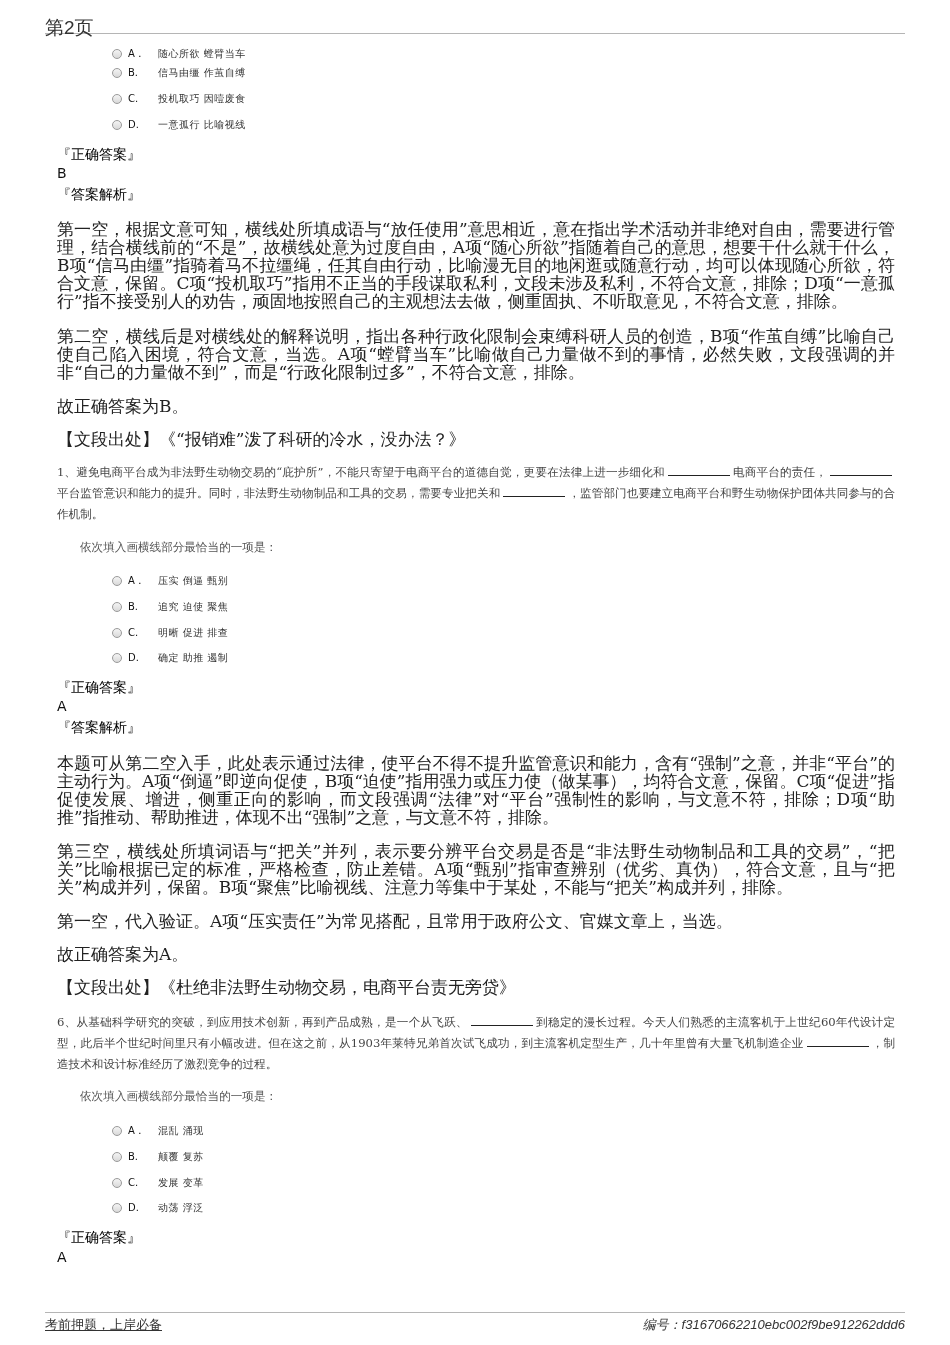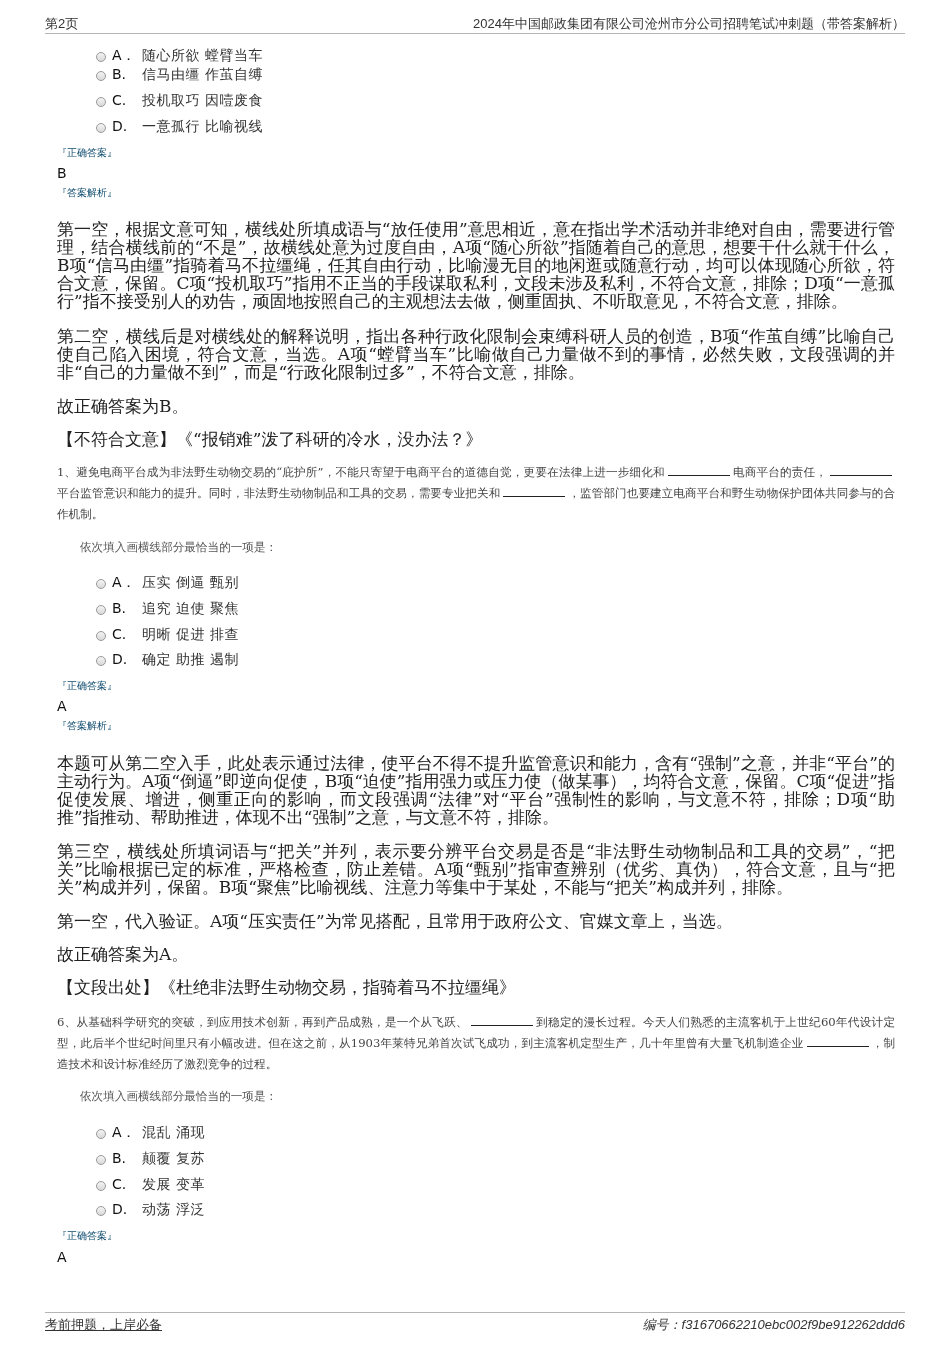--- a/index.html
+++ b/index.html
@@ -5,40 +5,40 @@
   html, body { margin: 0; padding: 0; background: #ffffff; }
   body {
     width: 950px; height: 1345px; position: relative; overflow: hidden;
     font-family: "DejaVu Sans", "Liberation Sans", sans-serif;
     color: #222;
   }
   .page-header {
     position: absolute; left: 45px; right: 45px; top: 14px; height: 19px;
     border-bottom: 1px solid #b5b5b5;
     font-family: "Liberation Sans", "DejaVu Sans", sans-serif;
-    font-size: 13px; color: #333;
+    font-size: 19px; color: #333;
   }
   .page-header .left { position: absolute; left: 0; top: 1px; }
   .page-header .right { position: absolute; right: 0; top: 1px; }
 
   .options { position: absolute; left: 96px; }
   .option {
-    position: absolute; left: 0; height: 20px; white-space: nowrap;
-    font-size: 14px; color: #222;
+    position: absolute; left: 16px; height: 20px; white-space: nowrap;
+    font-size: 10px; color: #222;
   }
   .option .radio {
     display: inline-block; width: 10px; height: 10px; border-radius: 50%;
     border: 1px solid #9a9a9a; background: linear-gradient(#f4f4f4, #d9d9d9);
     vertical-align: -2px; margin-right: 6px; box-sizing: border-box;
   }
   .option .letter { display: inline-block; width: 30px; color: #111; }
   .option .text { font-family: "DejaVu Serif", serif; color: #333; letter-spacing: 0.5px; }
 
   .abs { position: absolute; left: 57px; }
-  .tag { font-family: "DejaVu Serif", serif; font-size: 10px; color: #0c4a6e; }
+  .tag { font-family: "DejaVu Serif", serif; font-size: 14px; color: #000000; }
   .answer { font-size: 14px; color: #111; }
   .para {
     font-family: "DejaVu Serif", serif; font-size: 17px; line-height: 18px;
     color: #222; width: 838px; text-align: justify;
   }
   .question {
     font-family: "DejaVu Serif", serif; font-size: 11.6px; line-height: 21px;
     color: #444; width: 838px; text-align: justify;
   }
   .blank {
@@ -54,21 +54,20 @@
     font-size: 13px; color: #333;
   }
   .page-footer .left { position: absolute; left: 0; top: 3px; text-decoration: underline; }
   .page-footer .right { position: absolute; right: 0; top: 3px; font-style: italic; }
 </style>
 </head>
 <body>
 
 <div class="page-header">
   <span class="left">第2页</span>
-  <span class="right">2024年中国邮政集团有限公司沧州市分公司招聘笔试冲刺题（带答案解析）</span>
 </div>
 
 <div class="options">
   <div class="option" style="top:47px">
     <span class="radio"></span><span class="letter">A．</span><span class="text">随心所欲 螳臂当车</span>
   </div>
   <div class="option" style="top:66px">
     <span class="radio"></span><span class="letter">B.</span><span class="text">信马由缰 作茧自缚</span>
   </div>
   <div class="option" style="top:92px">
@@ -79,21 +78,21 @@
   </div>
 </div>
 
 <div class="abs tag" style="top:146px">『正确答案』</div>
 <div class="abs answer" style="top:165px">B</div>
 <div class="abs tag" style="top:186px">『答案解析』</div>
 
 <div class="abs para" style="top:220px">第一空，根据文意可知，横线处所填成语与“放任使用”意思相近，意在指出学术活动并非绝对自由，需要进行管理，结合横线前的“不是”，故横线处意为过度自由，A项“随心所欲”指随着自己的意思，想要干什么就干什么，B项“信马由缰”指骑着马不拉缰绳，任其自由行动，比喻漫无目的地闲逛或随意行动，均可以体现随心所欲，符合文意，保留。C项“投机取巧”指用不正当的手段谋取私利，文段未涉及私利，不符合文意，排除；D项“一意孤行”指不接受别人的劝告，顽固地按照自己的主观想法去做，侧重固执、不听取意见，不符合文意，排除。</div>
 <div class="abs para" style="top:327px">第二空，横线后是对横线处的解释说明，指出各种行政化限制会束缚科研人员的创造，B项“作茧自缚”比喻自己使自己陷入困境，符合文意，当选。A项“螳臂当车”比喻做自己力量做不到的事情，必然失败，文段强调的并非“自己的力量做不到”，而是“行政化限制过多”，不符合文意，排除。</div>
 <div class="abs para" style="top:397px">故正确答案为B。</div>
-<div class="abs para" style="top:430px">【不符合文意】《“报销难”泼了科研的冷水，没办法？》</div>
+<div class="abs para" style="top:430px">【文段出处】《“报销难”泼了科研的冷水，没办法？》</div>
 
 <div class="abs question" style="top:462px">
   <span>1、避免电商平台成为非法野生动物交易的“庇护所”，不能只寄望于电商平台的道德自觉，更要在法律上进一步细化和</span><span class="blank"></span><span>电商平台的责任，</span><span class="blank"></span><span>平台监管意识和能力的提升。同时，非法野生动物制品和工具的交易，需要专业把关和</span><span class="blank"></span><span>，监管部门也要建立电商平台和野生动物保护团体共同参与的合作机制。</span>
 </div>
 <div class="abs prompt" style="top:540px">依次填入画横线部分最恰当的一项是：</div>
 
 <div class="options">
   <div class="option" style="top:574px">
     <span class="radio"></span><span class="letter">A．</span><span class="text">压实 倒逼 甄别</span>
   </div>
@@ -109,21 +108,21 @@
 </div>
 
 <div class="abs tag" style="top:679px">『正确答案』</div>
 <div class="abs answer" style="top:698px">A</div>
 <div class="abs tag" style="top:719px">『答案解析』</div>
 
 <div class="abs para" style="top:754px">本题可从第二空入手，此处表示通过法律，使平台不得不提升监管意识和能力，含有“强制”之意，并非“平台”的主动行为。A项“倒逼”即逆向促使，B项“迫使”指用强力或压力使（做某事），均符合文意，保留。C项“促进”指促使发展、增进，侧重正向的影响，而文段强调“法律”对“平台”强制性的影响，与文意不符，排除；D项“助推”指推动、帮助推进，体现不出“强制”之意，与文意不符，排除。</div>
 <div class="abs para" style="top:842px">第三空，横线处所填词语与“把关”并列，表示要分辨平台交易是否是“非法野生动物制品和工具的交易”，“把关”比喻根据已定的标准，严格检查，防止差错。A项“甄别”指审查辨别（优劣、真伪），符合文意，且与“把关”构成并列，保留。B项“聚焦”比喻视线、注意力等集中于某处，不能与“把关”构成并列，排除。</div>
 <div class="abs para" style="top:912px">第一空，代入验证。A项“压实责任”为常见搭配，且常用于政府公文、官媒文章上，当选。</div>
 <div class="abs para" style="top:945px">故正确答案为A。</div>
-<div class="abs para" style="top:978px">【文段出处】《杜绝非法野生动物交易，指骑着马不拉缰绳》</div>
+<div class="abs para" style="top:978px">【文段出处】《杜绝非法野生动物交易，电商平台责无旁贷》</div>
 
 <div class="abs question" style="top:1012px">
   <span>6、从基础科学研究的突破，到应用技术创新，再到产品成熟，是一个从飞跃、</span><span class="blank"></span><span>到稳定的漫长过程。今天人们熟悉的主流客机于上世纪60年代设计定型，此后半个世纪时间里只有小幅改进。但在这之前，从1903年莱特兄弟首次试飞成功，到主流客机定型生产，几十年里曾有大量飞机制造企业</span><span class="blank"></span><span>，制造技术和设计标准经历了激烈竞争的过程。</span>
 </div>
 <div class="abs prompt" style="top:1089px">依次填入画横线部分最恰当的一项是：</div>
 
 <div class="options">
   <div class="option" style="top:1124px">
     <span class="radio"></span><span class="letter">A．</span><span class="text">混乱 涌现</span>
   </div>

